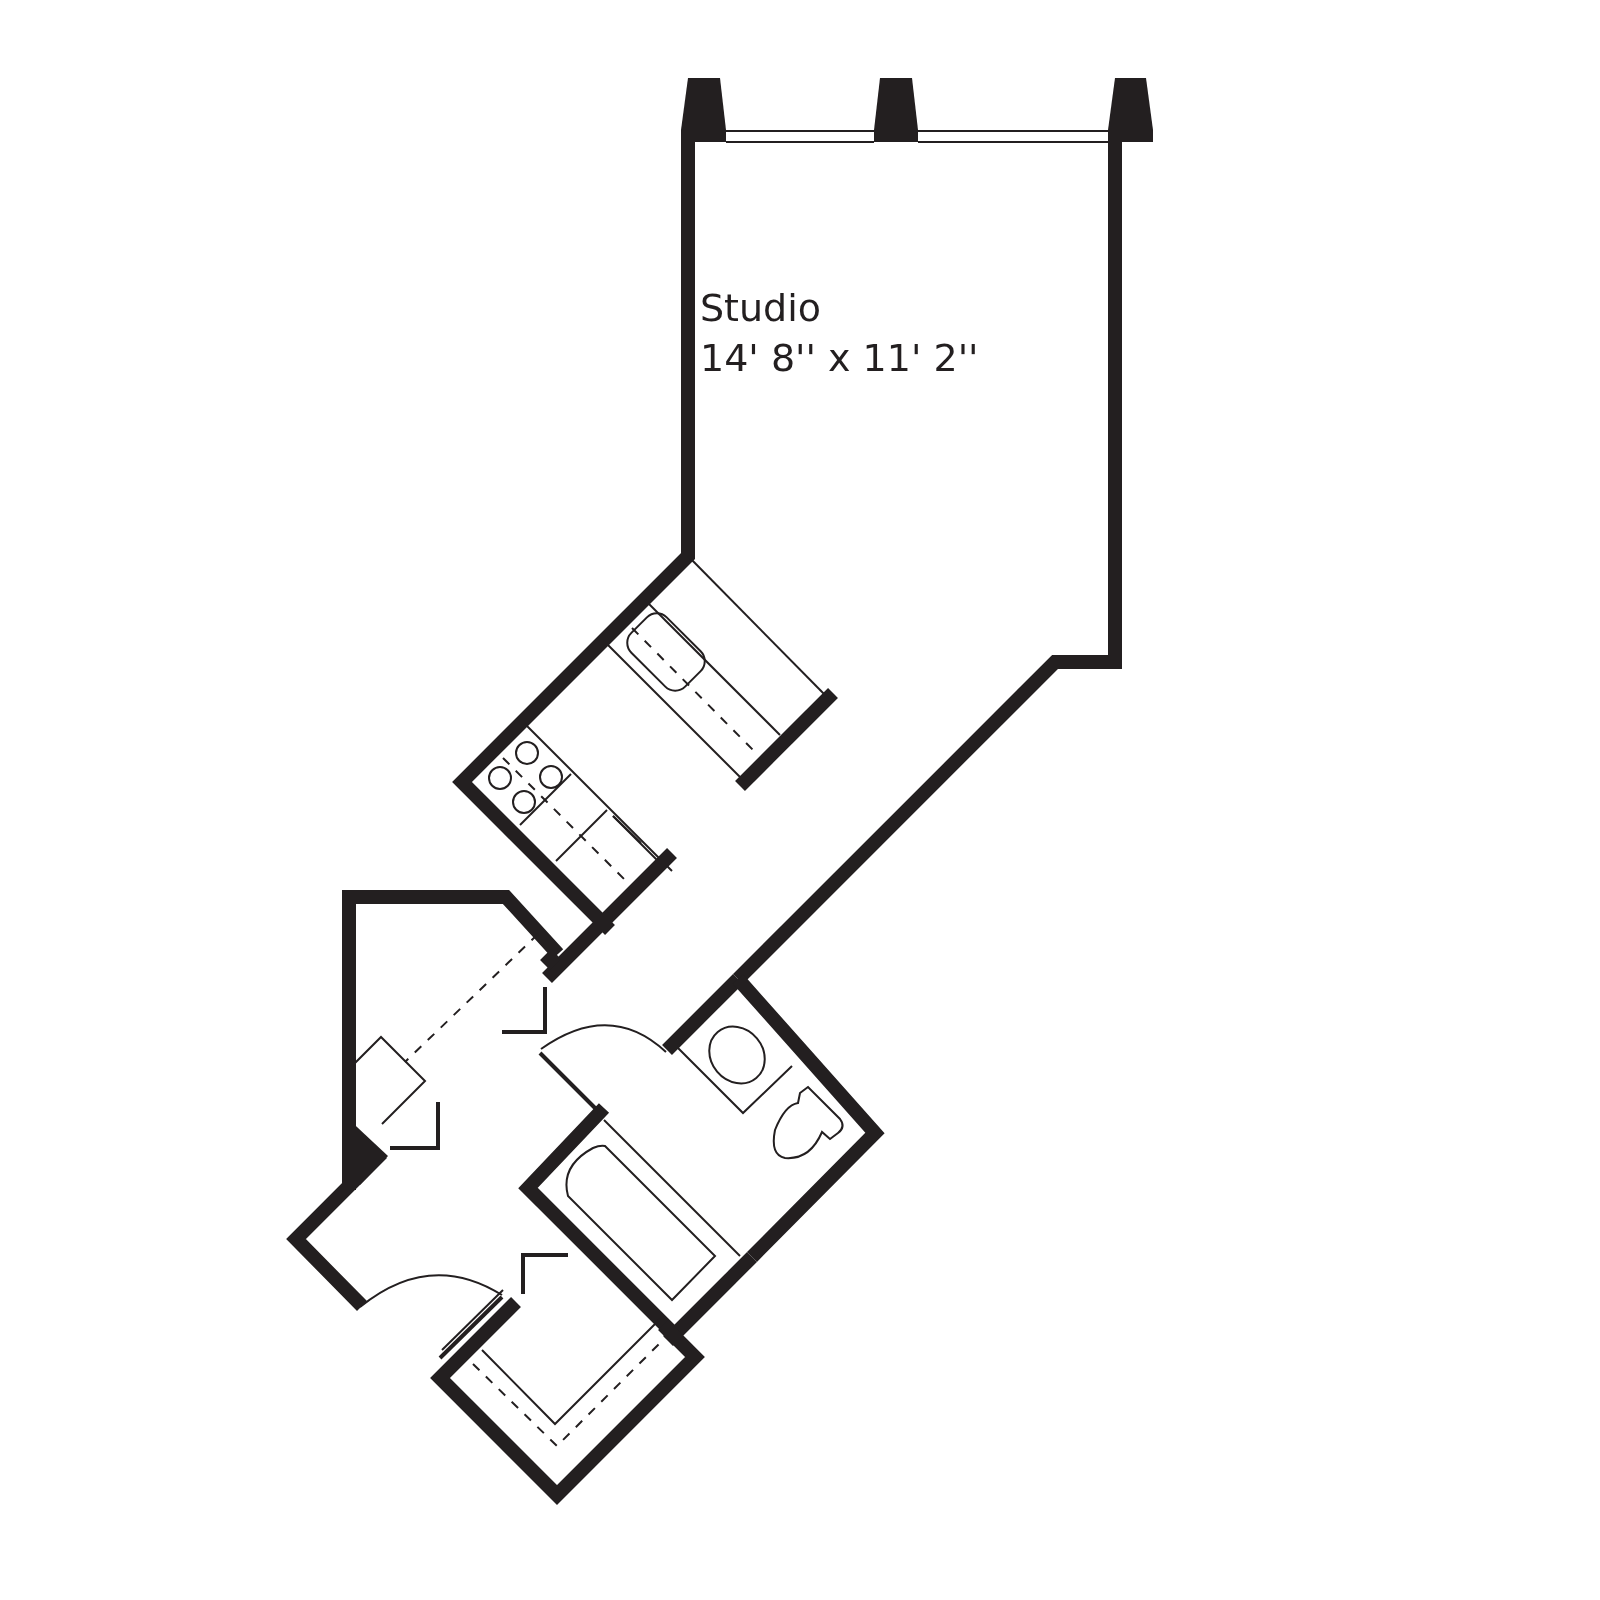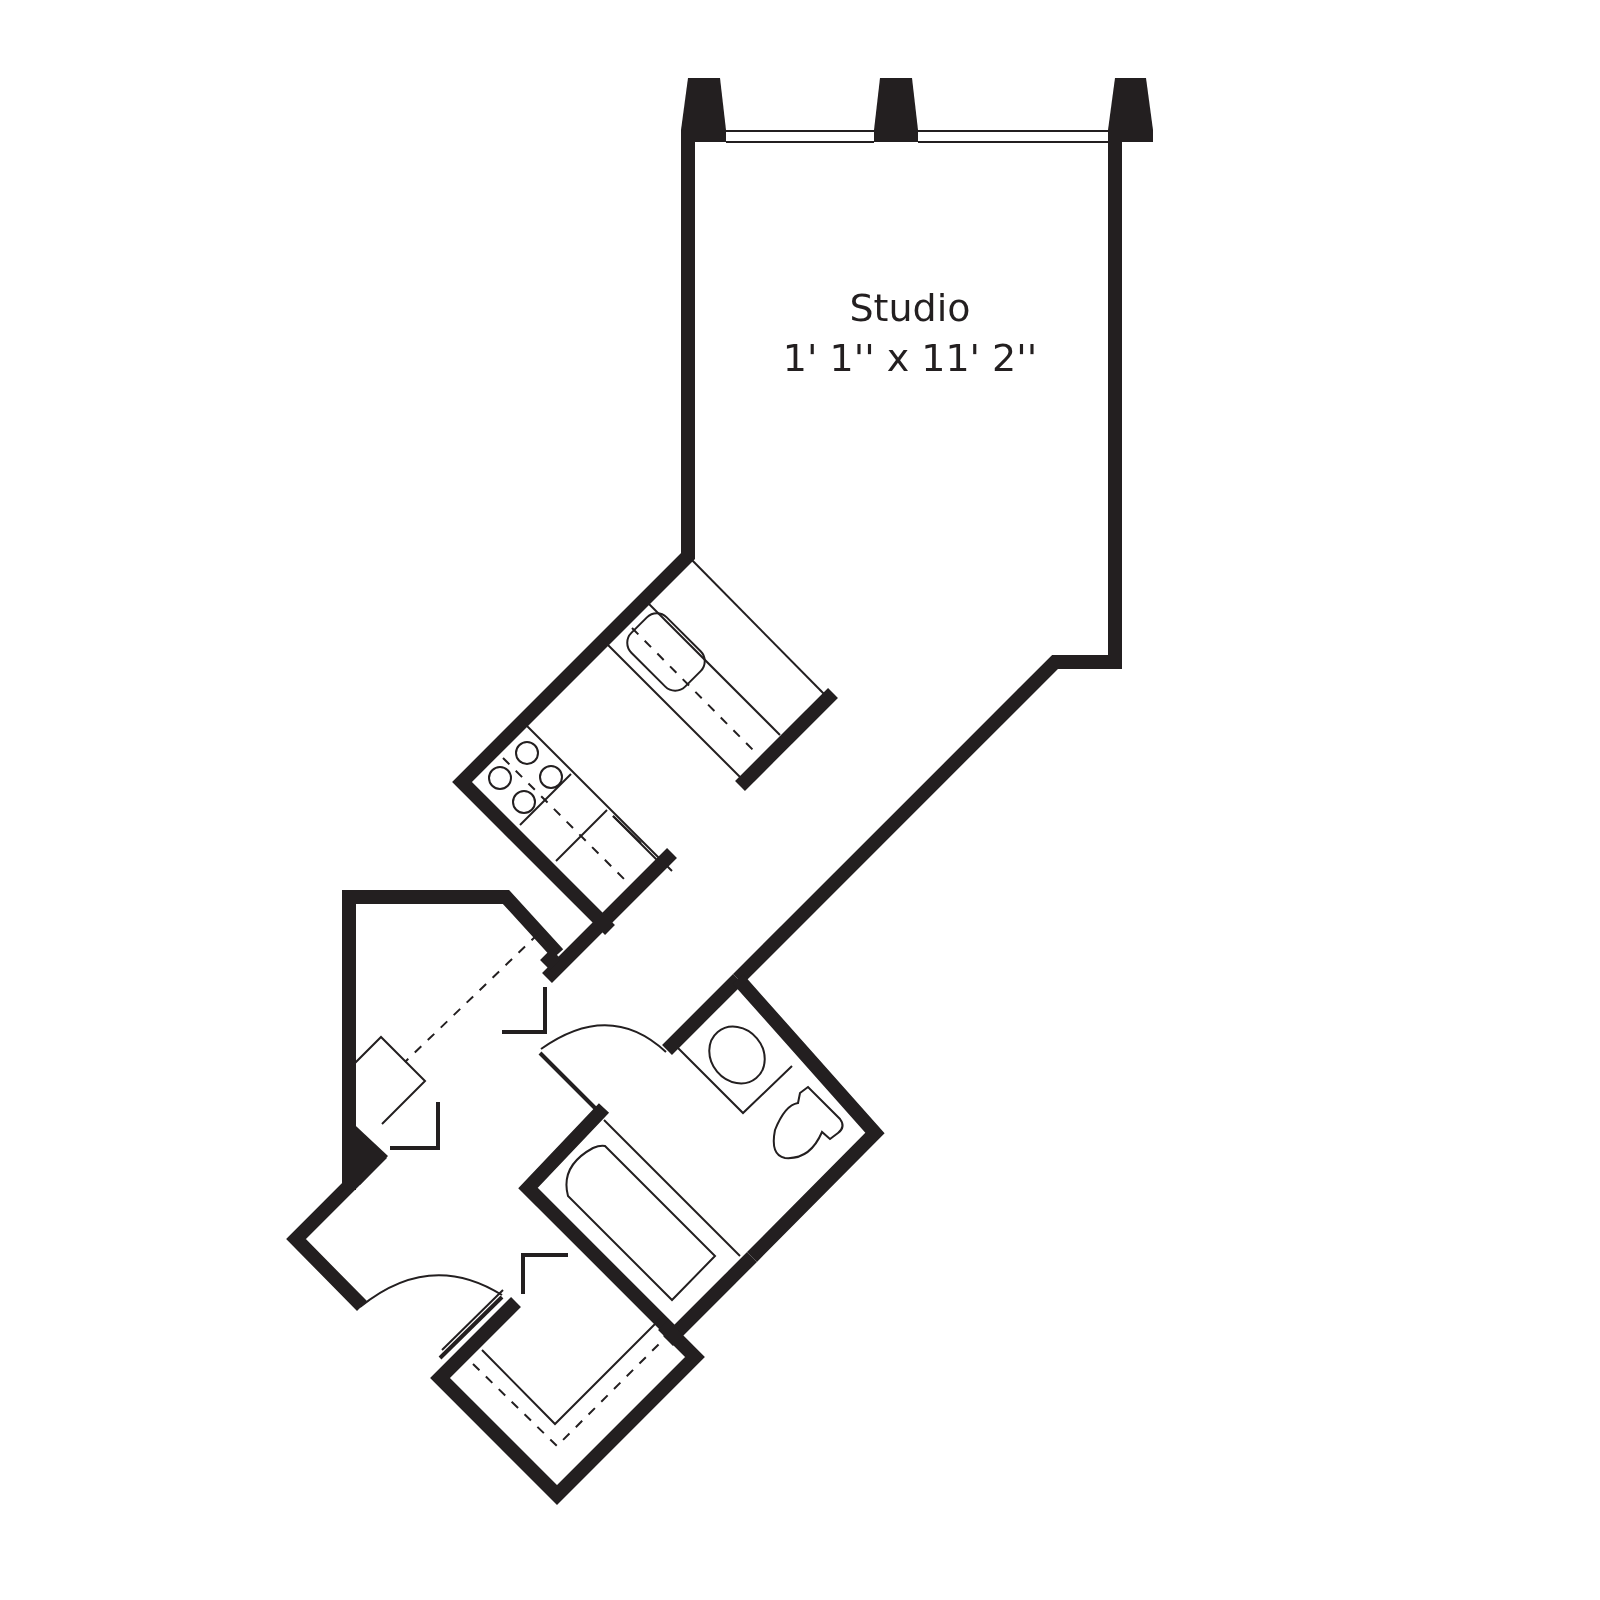--- a/index.html
+++ b/index.html
@@ -5,21 +5,21 @@
   html, body { margin: 0; padding: 0; background: #ffffff; }
   body { width: 1600px; height: 1600px; position: relative; overflow: hidden; }
   #plan { position: absolute; left: 0; top: 0; width: 1600px; height: 1600px; }
   .wall { fill: none; stroke: #231f20; stroke-width: 14; stroke-linejoin: miter; stroke-linecap: butt; }
   .wall-fill { fill: #231f20; stroke: none; }
   .thin { fill: none; stroke: #231f20; stroke-width: 2; }
   .med { fill: none; stroke: #231f20; stroke-width: 4; }
   .dash { fill: none; stroke: #231f20; stroke-width: 2; stroke-dasharray: 9 9; }
   .window-line { fill: none; stroke: #231f20; stroke-width: 2; }
   .room-label {
-    position: absolute; left: 700px; width: 420px; text-align: center;
+    position: absolute; left: 700px; width: 420px; text-align: left;
     font-family: "DejaVu Sans", sans-serif; color: #231f20;
   }
   #room-name { top: 286px; font-size: 38px; }
   #room-dims { top: 336px; font-size: 38px; }
 </style>
 </head>
 <body>
 
 <svg id="plan" viewBox="0 0 1600 1600" xmlns="http://www.w3.org/2000/svg">
 
@@ -104,13 +104,13 @@
 
   <g>
     <polyline class="wall" points="516,1302 440,1378 557,1495 695,1357 663,1325"></polyline>
     <line class="thin" x1="503" y1="1290" x2="442" y2="1350"></line>
     <polyline class="thin" points="482,1350 555,1424 660,1319"></polyline>
     <polyline class="dash" points="473,1364 557,1446 665,1338"></polyline>
   </g>
 </svg>
 
 <div class="room-label" id="room-name">Studio</div>
-<div class="room-label" id="room-dims">1' 1'' x 11' 2''</div>
+<div class="room-label" id="room-dims">14' 8'' x 11' 2''</div>
 
 </body></html>

